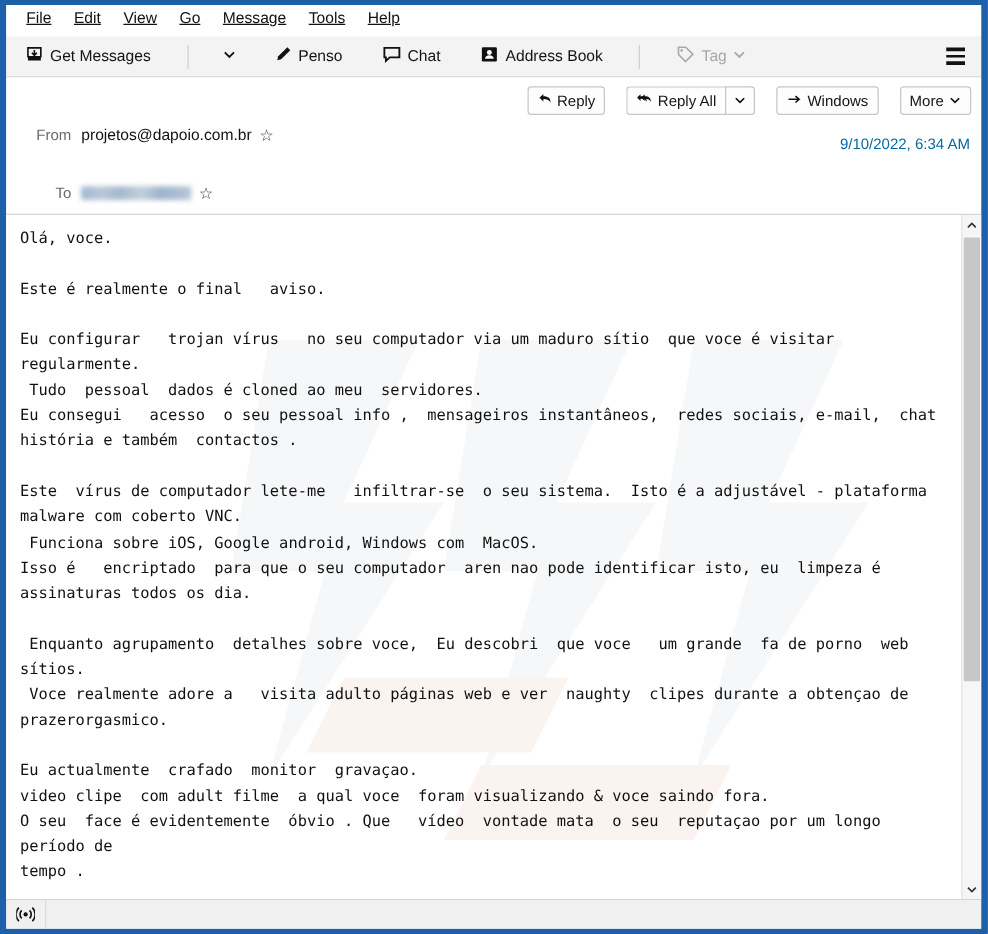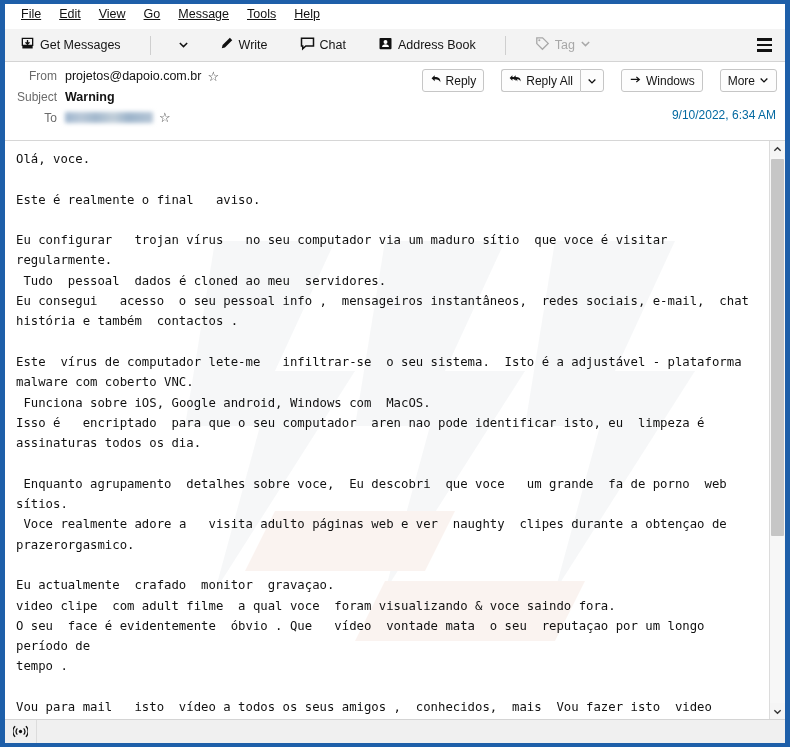--- a/index.html
+++ b/index.html
@@ -161,23 +161,24 @@
   
   #msg-header {
     flex: 0 0 auto;
     background: #ffffff;
     border-bottom: 1px solid #d6d6d6;
     padding: 7px 8px 8px 8px;
     position: relative;
   }
   .hdr-row {
     display: flex;
-    align-items: flex-start;
+    align-items: flex-end;
     min-height: 19px;
     margin-bottom: 2px;
+    margin-top: 27px;
   }
   .hdr-label {
     width: 52px;
     flex: 0 0 52px;
     text-align: right;
     font-size: 12px;
     color: #6a6a6a;
     padding-right: 8px;
     white-space: nowrap;
   }
@@ -386,21 +387,21 @@
               <path d="M2 4.3L6 8.3l4-4" fill="none" stroke="#111" stroke-width="1.6"></path>
             </svg>
         </span>
       </div>
       <div class="tool-btn">
         <span>
           <svg width="15" height="15" viewBox="0 0 16 16">
             <path d="M11.6 1.9l2.5 2.5-7.8 7.8-3.3.8.8-3.3z" fill="#111"></path>
           </svg>
         </span>
-        <span>Write</span>
+        <span>Penso</span>
       </div>
       <div class="tool-btn">
         <span>
           <svg width="15" height="15" viewBox="0 0 16 16">
             <path d="M1.6 2.4h12.8v8.2H6.2l-3.3 3v-3H1.6z" fill="none" stroke="#111" stroke-width="1.6"></path>
           </svg>
         </span>
         <span>Chat</span>
       </div>
       <div class="tool-btn">
@@ -436,24 +437,20 @@
       </div>
     </div>
 
     <div id="msg-header">
       <div class="hdr-row">
         <div class="hdr-label">From</div>
         <div class="hdr-value">
           <span>projetos@dapoio.com.br</span>
           <span class="star">☆</span>
         </div>
-      </div>
-      <div class="hdr-row">
-        <div class="hdr-label">Subject</div>
-        <div class="hdr-value bold">Warning</div>
       </div>
       <div class="hdr-row">
         <div class="hdr-label">To</div>
         <div class="hdr-value">
           <span class="redacted"></span>
           <span class="star">☆</span>
         </div>
       </div>
 
       <div id="hdr-actions">

